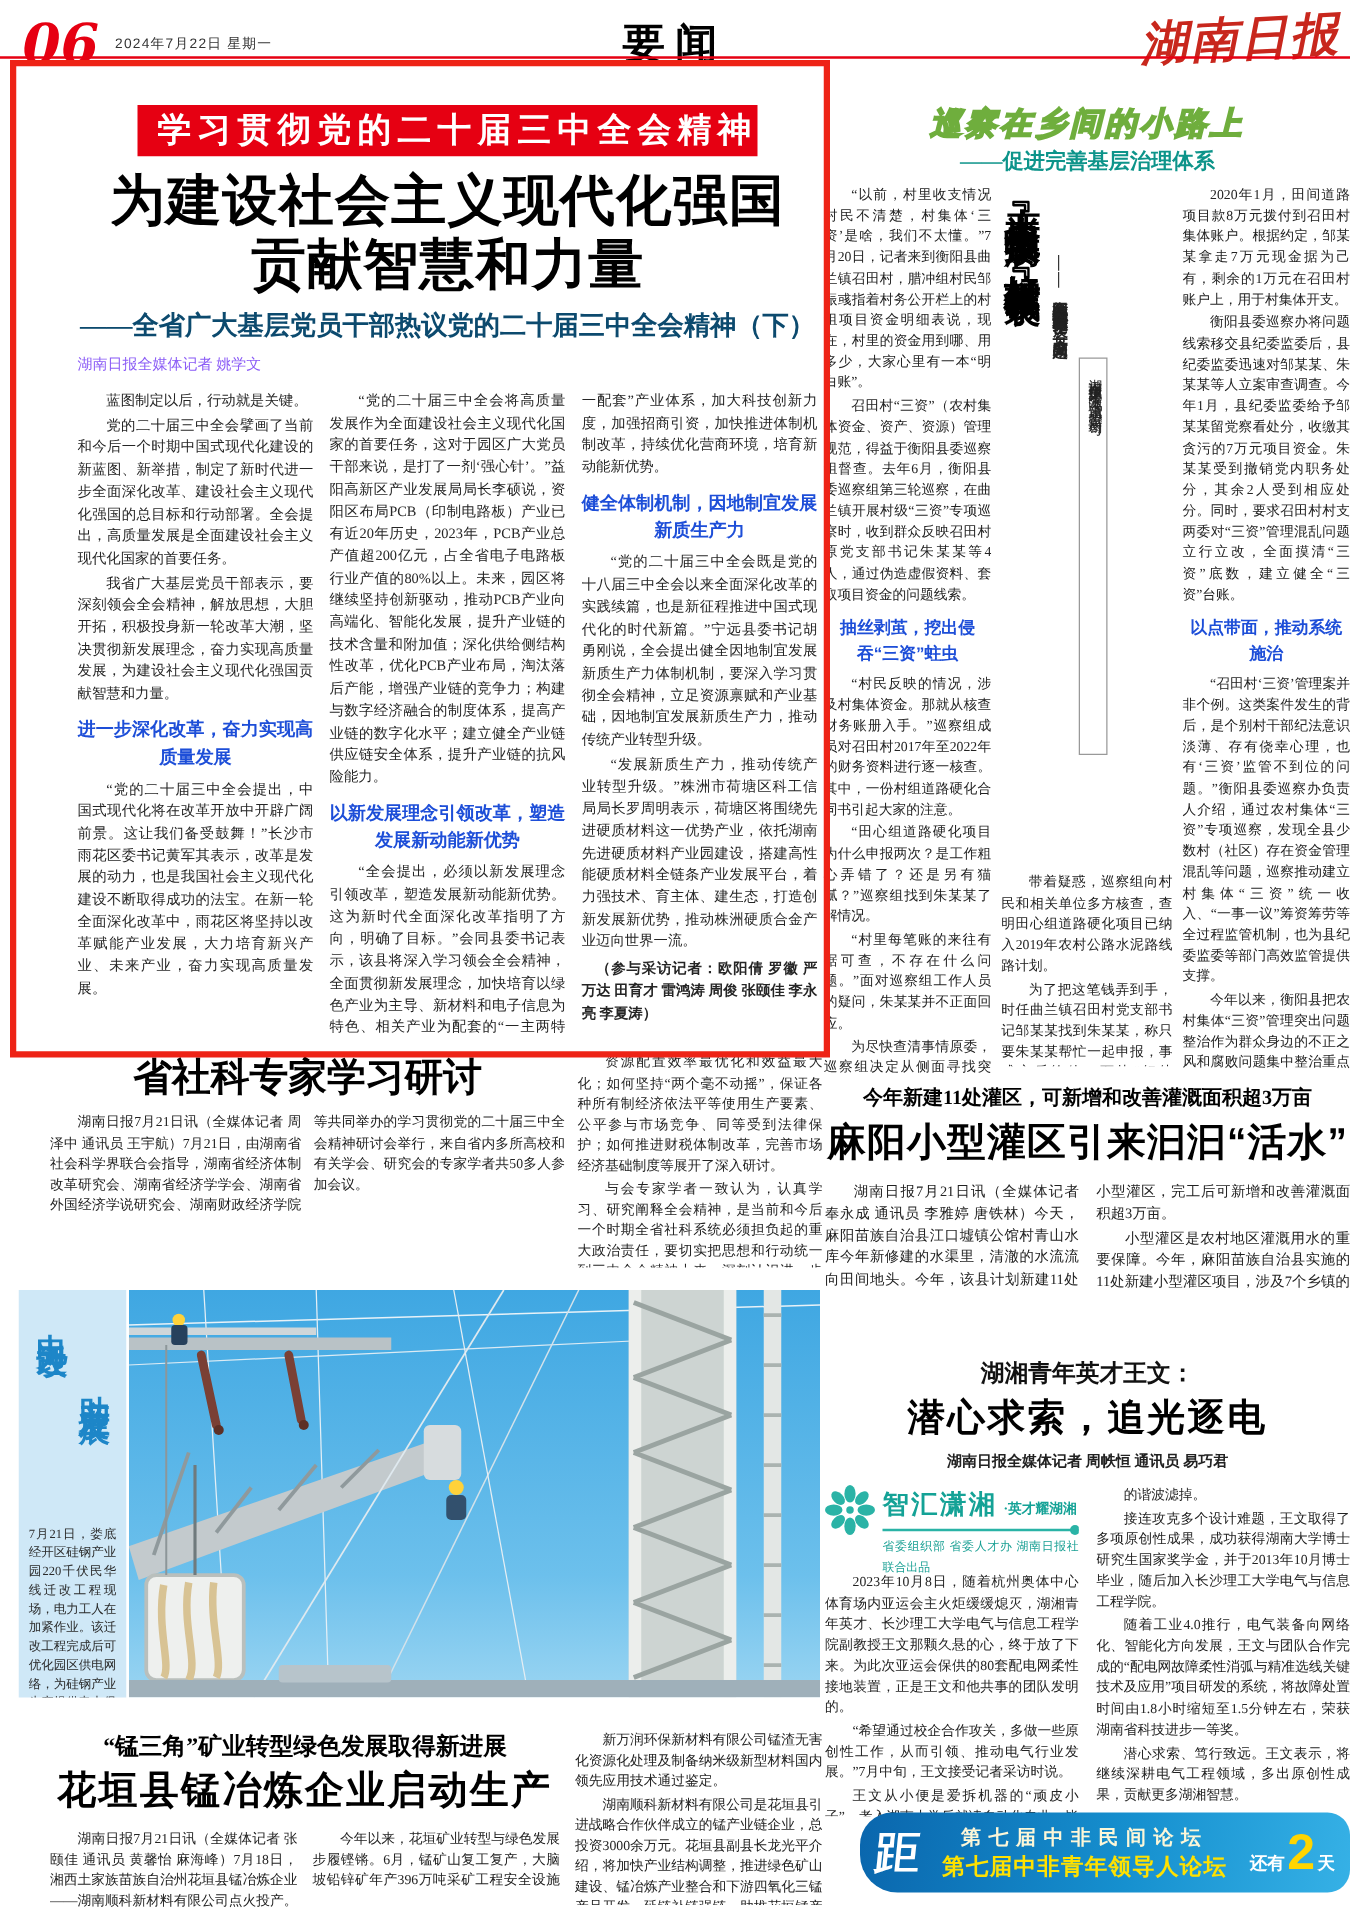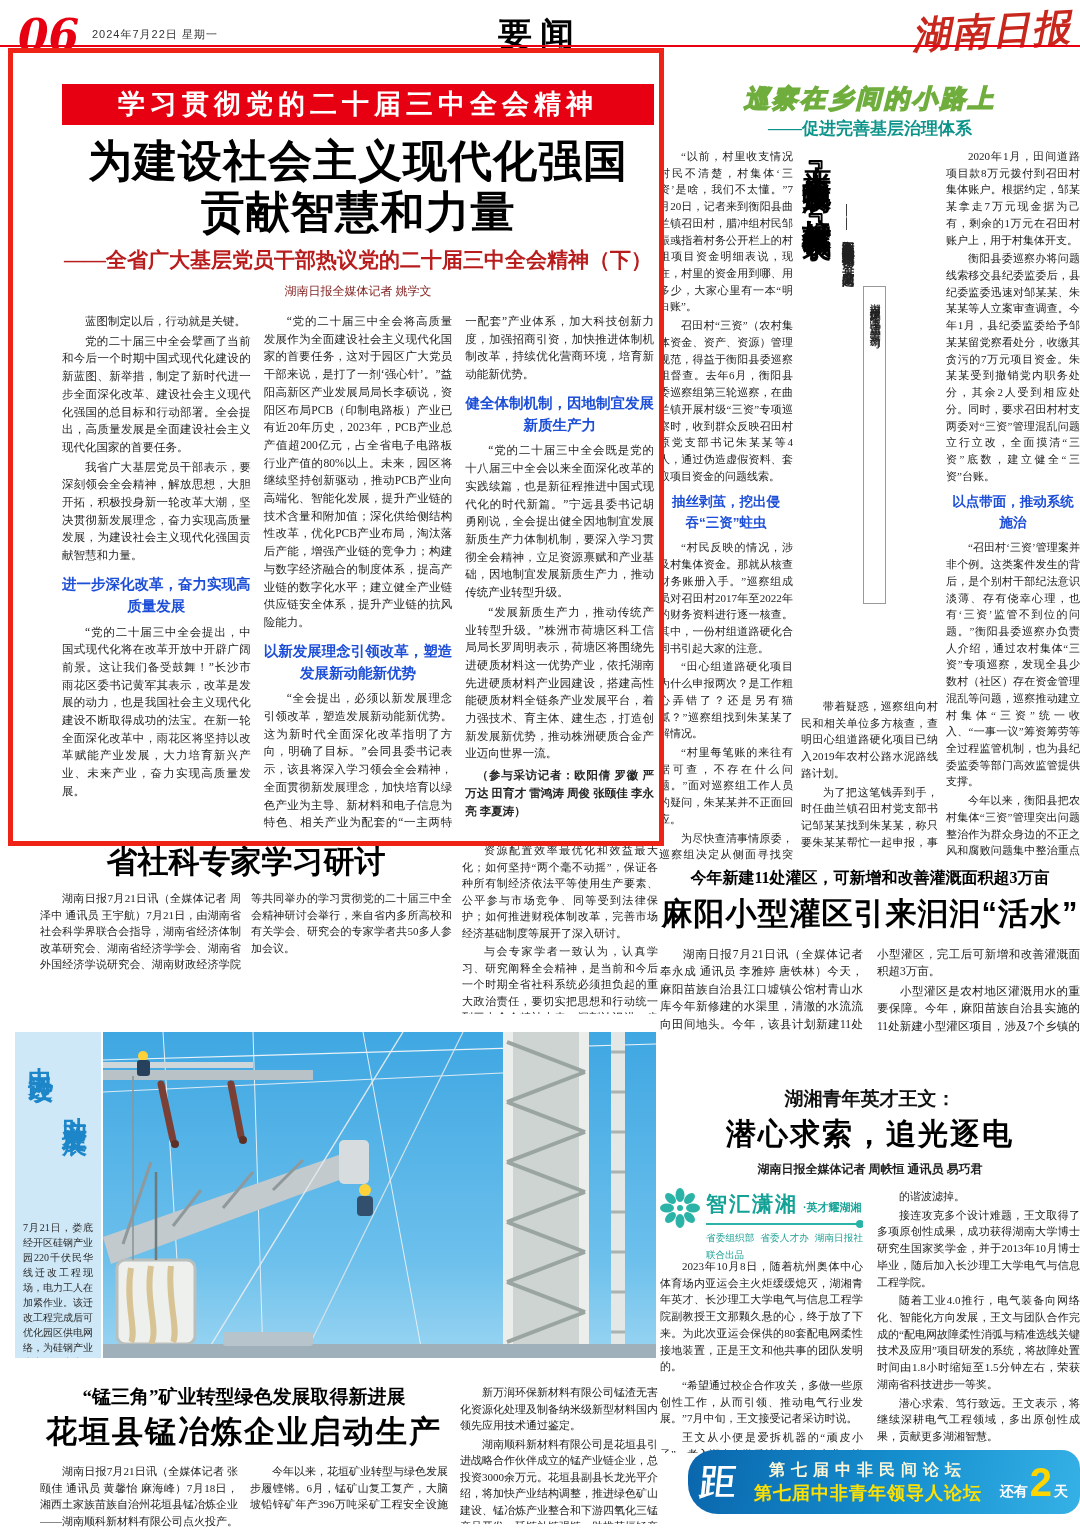--- a/index.html
+++ b/index.html
@@ -10,26 +10,26 @@
   .page-no{left:18px;top:10px;font-size:44px;font-weight:900;color:#e60012;font-family:"DejaVu Serif",serif;font-style:italic;}
   .date-line{left:92px;top:27px;font-size:11px;color:#333;letter-spacing:1px;font-family:"Liberation Sans",sans-serif;}
   .section-title{left:0;right:0;top:12px;text-align:center;font-size:34px;font-weight:900;letter-spacing:8px;color:#000;}
   .masthead{right:8px;top:6px;font-size:38px;font-weight:900;color:#c8271d;font-style:italic;
             font-family:"DejaVu Serif",serif;transform:rotate(-3deg);letter-spacing:2px;}
   .red-rule{left:0;top:45px;width:1080px;height:2px;background:#e60012;}
   
   .red-box{left:8px;top:48px;width:646px;height:788px;border:5px solid #ee2316;z-index:9;pointer-events:none;}
   
   .main-art{left:62px;top:84px;width:592px;}
-  .main-banner{width:592px;margin:0 auto;height:41px;line-height:41px;background:#e60012;color:#fff;
-    text-align:center;font-size:27px;font-weight:900;letter-spacing:5px;font-family:"Liberation Sans",sans-serif;}
+  .main-banner{width:496px;margin:0 auto;height:41px;line-height:41px;background:#e60012;color:#fff;
+    text-align:right;font-size:27px;font-weight:900;letter-spacing:5px;font-family:"Liberation Sans",sans-serif;}
   .main-title{margin-top:10px;text-align:center;font-size:44px;line-height:51px;font-weight:900;color:#000;
     font-family:"Liberation Sans",sans-serif;letter-spacing:1px;}
-  .main-sub{margin-top:9px;text-align:center;font-size:21px;font-weight:700;color:#b91c1c;}
-  .main-byline{margin-top:9px;text-align:center;font-size:12px;color:#7f1d1d;}
+  .main-sub{margin-top:9px;text-align:center;font-size:21px;font-weight:700;color:#0c4a6e;}
+  .main-byline{margin-top:9px;font-size:12px;color:#8b5cf6;}
   .main-body{margin-top:13px;height:548px;overflow:hidden;column-count:3;column-gap:13px;
     font-size:11.5px;line-height:1.54;text-align:justify;color:#252525;}
   .para{margin:0 0 2px 0;text-indent:2em;}
   .subhead{margin:10px 0 8px 0;font-size:14.5px;font-weight:700;text-align:center;text-indent:0;
     font-family:"Liberation Sans",sans-serif;color:#1d4ed8;}
   .credit-line{margin:4px 0 0 0;font-weight:700;text-indent:1em;}
   
   .patrol-head{left:660px;top:82px;width:420px;text-align:center;}
   .patrol-head .t1{font-size:25px;font-weight:900;letter-spacing:3px;color:#eef6e2;
      -webkit-text-stroke:1.6px #6fae3d;font-family:"Liberation Sans",sans-serif;font-style:italic;}
@@ -67,21 +67,21 @@
      font-family:"Liberation Sans",sans-serif;letter-spacing:2px;}
   .ww-byline{margin-top:6px;text-align:center;font-size:12px;font-weight:700;color:#222;}
   .ww-row{margin-top:10px;display:flex;gap:14px;height:265px;overflow:hidden;}
   .ww-col{width:203px;font-size:11px;line-height:1.52;text-align:justify;overflow:hidden;}
   .badge{display:flex;align-items:flex-start;gap:6px;margin-bottom:8px;height:62px;}
   .badge-right{flex:1;}
   .badge-t1{font-size:21px;font-weight:900;color:#14a296;letter-spacing:2px;font-family:"Liberation Sans",sans-serif;display:inline;}
   .badge-t2{font-size:11px;font-weight:700;color:#14a296;display:inline;margin-left:2px;}
   .badge-rule{height:2px;background:#2ab3a6;margin:3px 0 4px 0;position:relative;}
   .badge-rule i{position:absolute;right:-1px;top:-3px;width:8px;height:8px;border-radius:50%;background:#2ab3a6;}
-  .badge-credit{font-size:9.5px;color:#1aa094;font-family:Liberation Mono, monospace;}
+  .badge-credit{font-size:9.5px;color:#1aa094;font-family:Liberation Sans, sans-serif;}
   
   .photo-strip{left:15px;top:1032px;width:86px;height:326px;background:#cfe8f7;overflow:hidden;}
   .pv{position:absolute;writing-mode:vertical-rl;font-weight:900;color:#1d86c8;
       font-family:"Liberation Sans",sans-serif;letter-spacing:4px;}
   .pv1{left:10px;top:14px;font-size:25px;}
   .pv2{left:44px;top:64px;font-size:25px;}
   .photo-cap{position:absolute;left:8px;top:188px;width:70px;font-size:10px;line-height:1.5;
       text-align:justify;color:#2a2a2a;}
   .news-photo{left:103px;top:1032px;width:553px;height:326px;overflow:hidden;}
   

